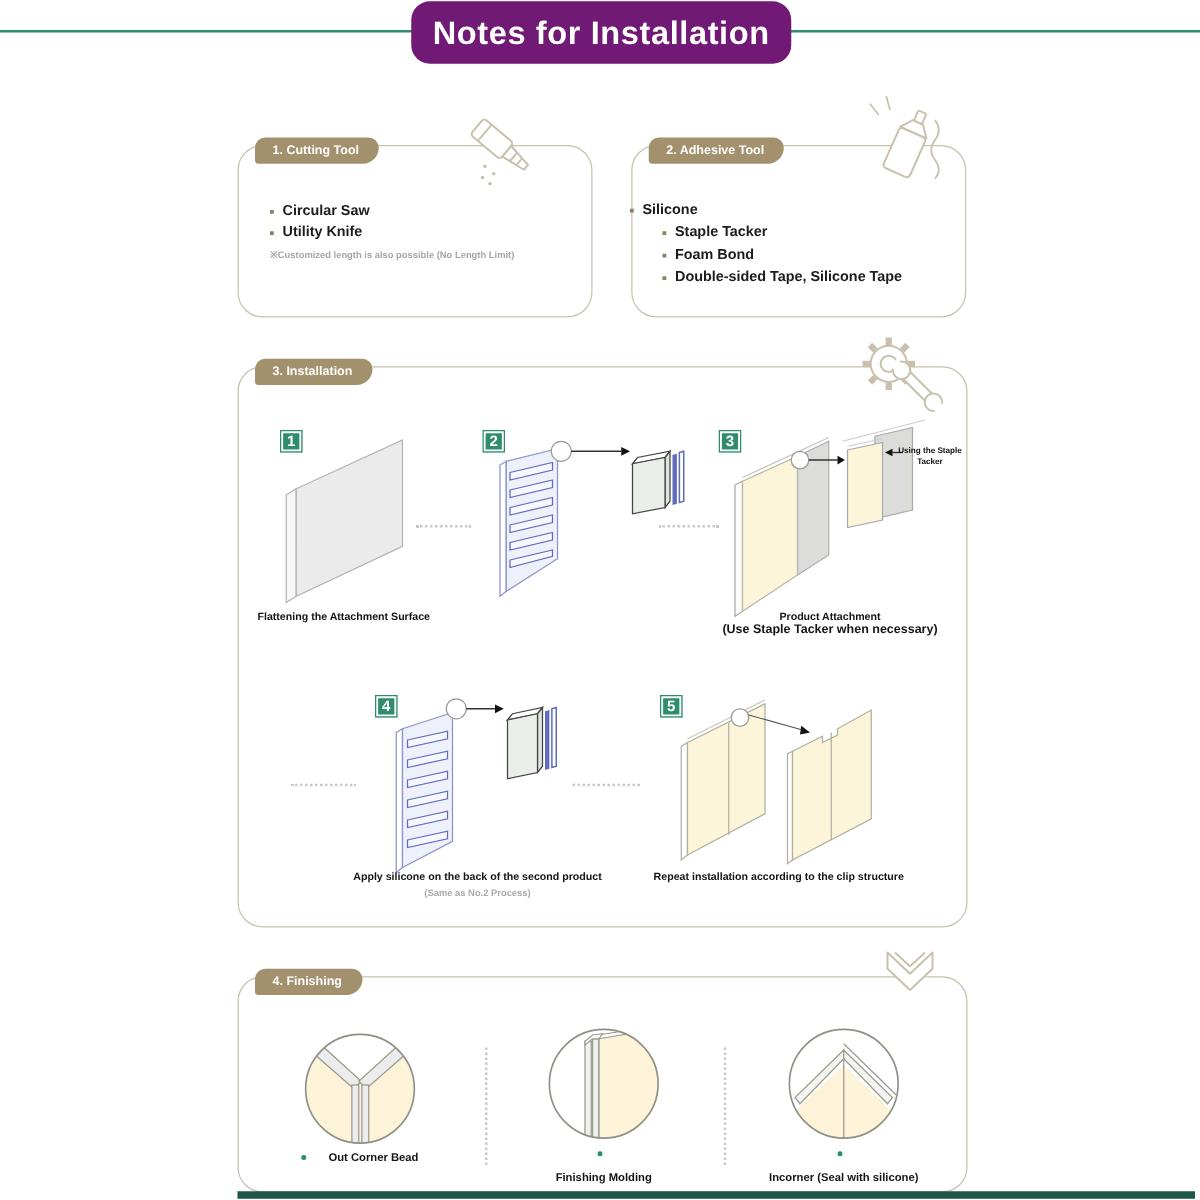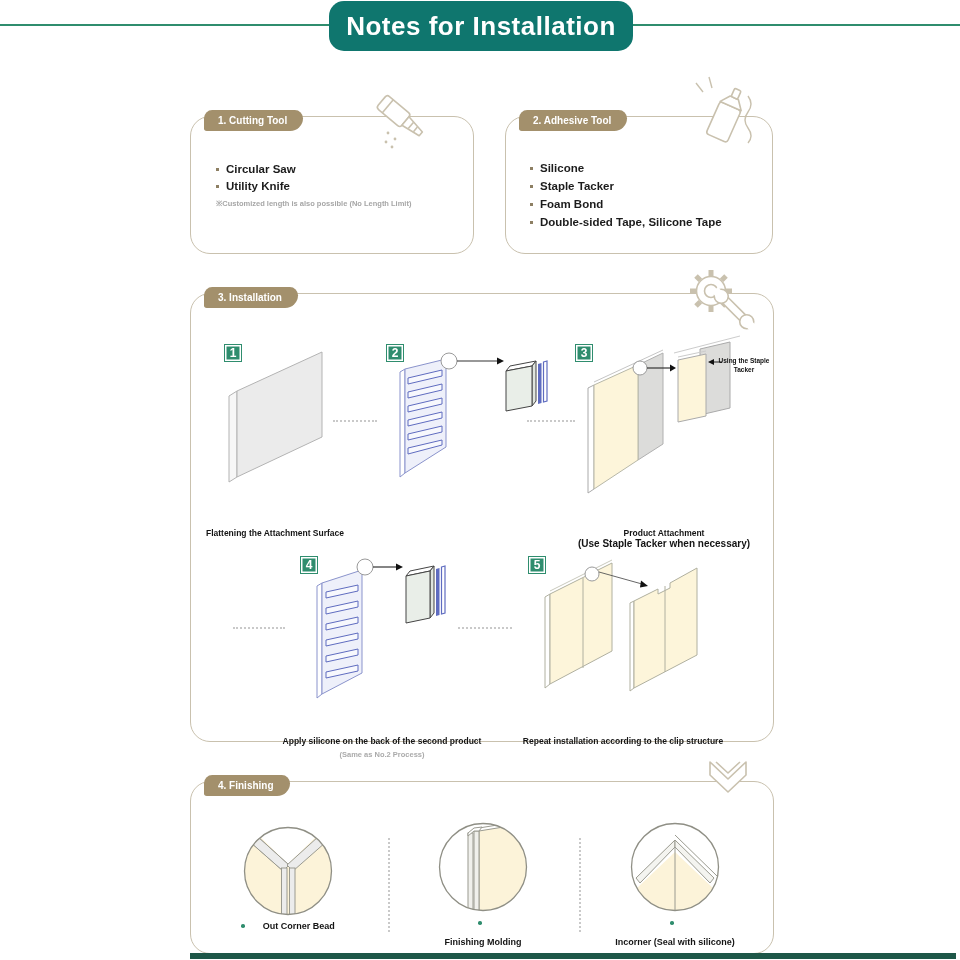--- a/index.html
+++ b/index.html
@@ -1,40 +1,40 @@
 <!DOCTYPE html>
 <html><head>
 <meta charset="utf-8">
 <style>
   html,body{margin:0;padding:0;background:#fff;}
   .page{position:relative;width:960px;height:960px;background:#fff;overflow:hidden;
         font-family:"Liberation Sans", sans-serif;}
 
   
   .title-line{position:absolute;left:0;top:24px;width:960px;height:2px;background:#2f8d6e;}
-  .title-badge{position:absolute;left:329px;top:1px;width:304px;height:50px;background:#0f766e;
+  .title-badge{position:absolute;left:329px;top:1px;width:304px;height:50px;background:#701a75;
                border-radius:15px;display:flex;align-items:center;justify-content:center;
                color:#fff;font-size:26px;font-weight:bold;letter-spacing:.5px;}
 
   
   .card{position:absolute;border:1.5px solid #c9c1ae;border-radius:20px;background:#fff;}
   .chip{position:absolute;background:#a3906c;color:#fff;font-weight:bold;font-size:10px;
         padding:5px 16px 5px 14px;border-radius:9px 9px 14px 3px;white-space:nowrap;}
 
   
   .li{position:absolute;display:flex;align-items:center;white-space:nowrap;}
   .blt{width:3px;height:3px;background:#8d7f63;margin-right:7px;flex:none;}
   .li span.txt{font-weight:bold;font-size:11.5px;color:#1c1c1c;}
   .note{position:absolute;font-size:7.5px;font-weight:600;color:#a6a6a6;white-space:nowrap;}
 
   
   .stepnum{position:absolute;width:18px;height:18px;background:#2f8d6e;color:#fff;
            font-size:12px;font-weight:bold;text-align:center;line-height:18px;
            box-shadow:inset 0 0 0 1px #2f8d6e, inset 0 0 0 2.5px #ffffff;}
-  .cap{position:absolute;text-align:center;font-weight:bold;font-size:8.5px;color:#141414;line-height:11px;margin-top:40px;}
+  .cap{position:absolute;text-align:center;font-weight:bold;font-size:8.5px;color:#141414;line-height:11px;}
   .subcap{font-weight:bold;font-size:7.5px;color:#aaaaaa;line-height:10px;}
   .subcap.dark{color:#141414;font-size:10px;}
   .hdots{position:absolute;border-top:2px dotted #c9c9c9;height:0;}
   .vdots{position:absolute;border-left:2px dotted #c9c9c9;width:0;}
   .annot{position:absolute;font-size:6.5px;font-weight:bold;color:#111;text-align:center;line-height:8.5px;}
 
   
   .fin-label{position:absolute;display:flex;align-items:center;justify-content:center;white-space:nowrap;gap:12px;}
   .fin-label .dot{width:3.5px;height:3.5px;border-radius:50%;background:#2f8d6e;margin-right:6px;flex:none;}
   .fin-label span.txt{font-weight:bold;font-size:9px;color:#141414;}
@@ -84,21 +84,21 @@
       <rect x="713" y="105" width="23" height="35" rx="3"></rect>
       <polygon points="713,105 736,105 729,96 720,96"></polygon>
       <rect x="721" y="87" width="7" height="9" rx="1.5"></rect>
     </g>
     <g stroke="#c9c1ae" fill="none" stroke-width="1.4">
       <path d="M748,96 q6,8 0,16 q-6,8 0,16 q6,8 0,15"></path>
       <path d="M703,92 l-7,-9"></path>
       <path d="M712,88 l-3,-11"></path>
     </g>
   </svg>
-  <div class="li" style="left:530px;top:162px;">
+  <div class="li" style="left:504px;top:162px;">
     <span class="blt"></span>
     <span class="txt">Silicone</span>
   </div>
   <div class="li" style="left:530px;top:180px;">
     <span class="blt"></span>
     <span class="txt">Staple Tacker</span>
   </div>
   <div class="li" style="left:530px;top:198px;">
     <span class="blt"></span>
     <span class="txt">Foam Bond</span>

